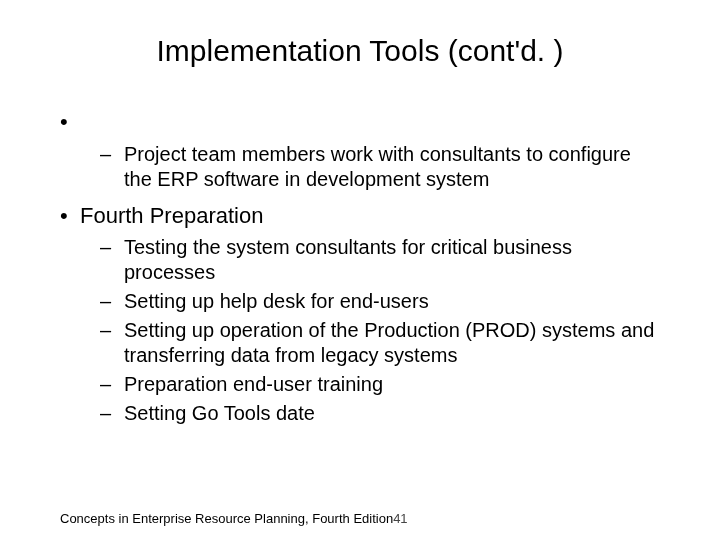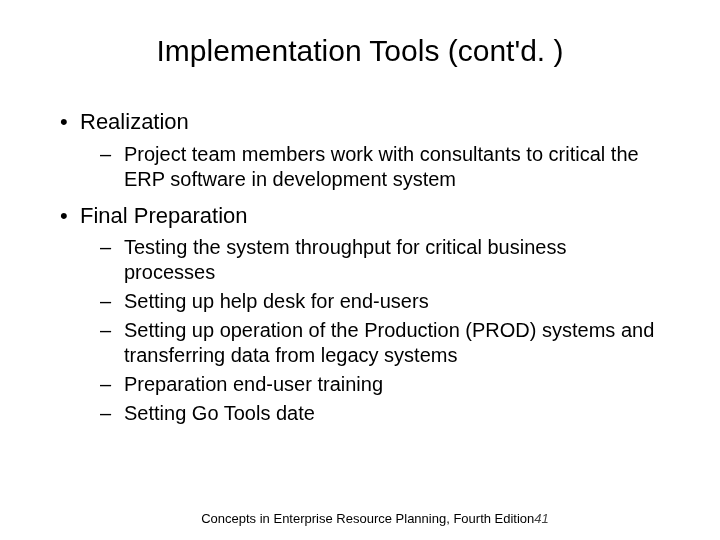--- a/index.html
+++ b/index.html
@@ -5,51 +5,50 @@
   * { margin: 0; padding: 0; box-sizing: border-box; }
   html, body { width: 720px; height: 540px; background: #fff; font-family: Arial, Helvetica, sans-serif; color: #000; }
   .slide { position: relative; width: 720px; height: 540px; padding: 28px 60px 40px 60px; }
   .title { font-size: 30px; font-weight: 400; text-align: center; margin-top: 6px; margin-bottom: 40px; }
   .content { font-size: 22px; line-height: 1.25; }
   .b1 { margin-left: 0; margin-bottom: 6px; display: flex; }
   .b1 .dot { width: 20px; flex: 0 0 20px; }
   .b2 { margin-left: 40px; margin-bottom: 4px; display: flex; font-size: 20px; }
   .b2 .dash { width: 24px; flex: 0 0 24px; }
   .group { margin-bottom: 10px; }
-  .footer { position: absolute; bottom: 14px; left: 60px; right: 30px; display: flex; justify-content: center; font-size: 13px; }
-  .footer .page { color: #444; font-style: italic; }
+  .footer { position: absolute; bottom: 14px; left: 60px; right: 30px; display: flex; justify-content: flex-start; font-size: 13px; }
+  .footer .page { color: #444; }
 </style>
 </head>
 <body>
 
 <div class="slide">
 
   <h1 class="title">Implementation Tools (cont'd. )</h1>
 
   <div class="content">
 
     <div class="group">
       <div class="b1">
         <span class="dot">•</span>
-        <span>Realization</span>
       </div>
       <div class="b2">
         <span class="dash">–</span>
-        <span>Project team members work with consultants to critical the ERP software in development system</span>
+        <span>Project team members work with consultants to configure the ERP software in development system</span>
       </div>
     </div>
 
     <div class="group">
       <div class="b1">
         <span class="dot">•</span>
-        <span>Final Preparation</span>
+        <span>Fourth Preparation</span>
       </div>
       <div class="b2">
         <span class="dash">–</span>
-        <span>Testing the system throughput for critical business processes</span>
+        <span>Testing the system consultants for critical business processes</span>
       </div>
       <div class="b2">
         <span class="dash">–</span>
         <span>Setting up help desk for end-users</span>
       </div>
       <div class="b2">
         <span class="dash">–</span>
         <span>Setting up operation of the Production (PROD) systems and transferring data from legacy systems</span>
       </div>
       <div class="b2">

